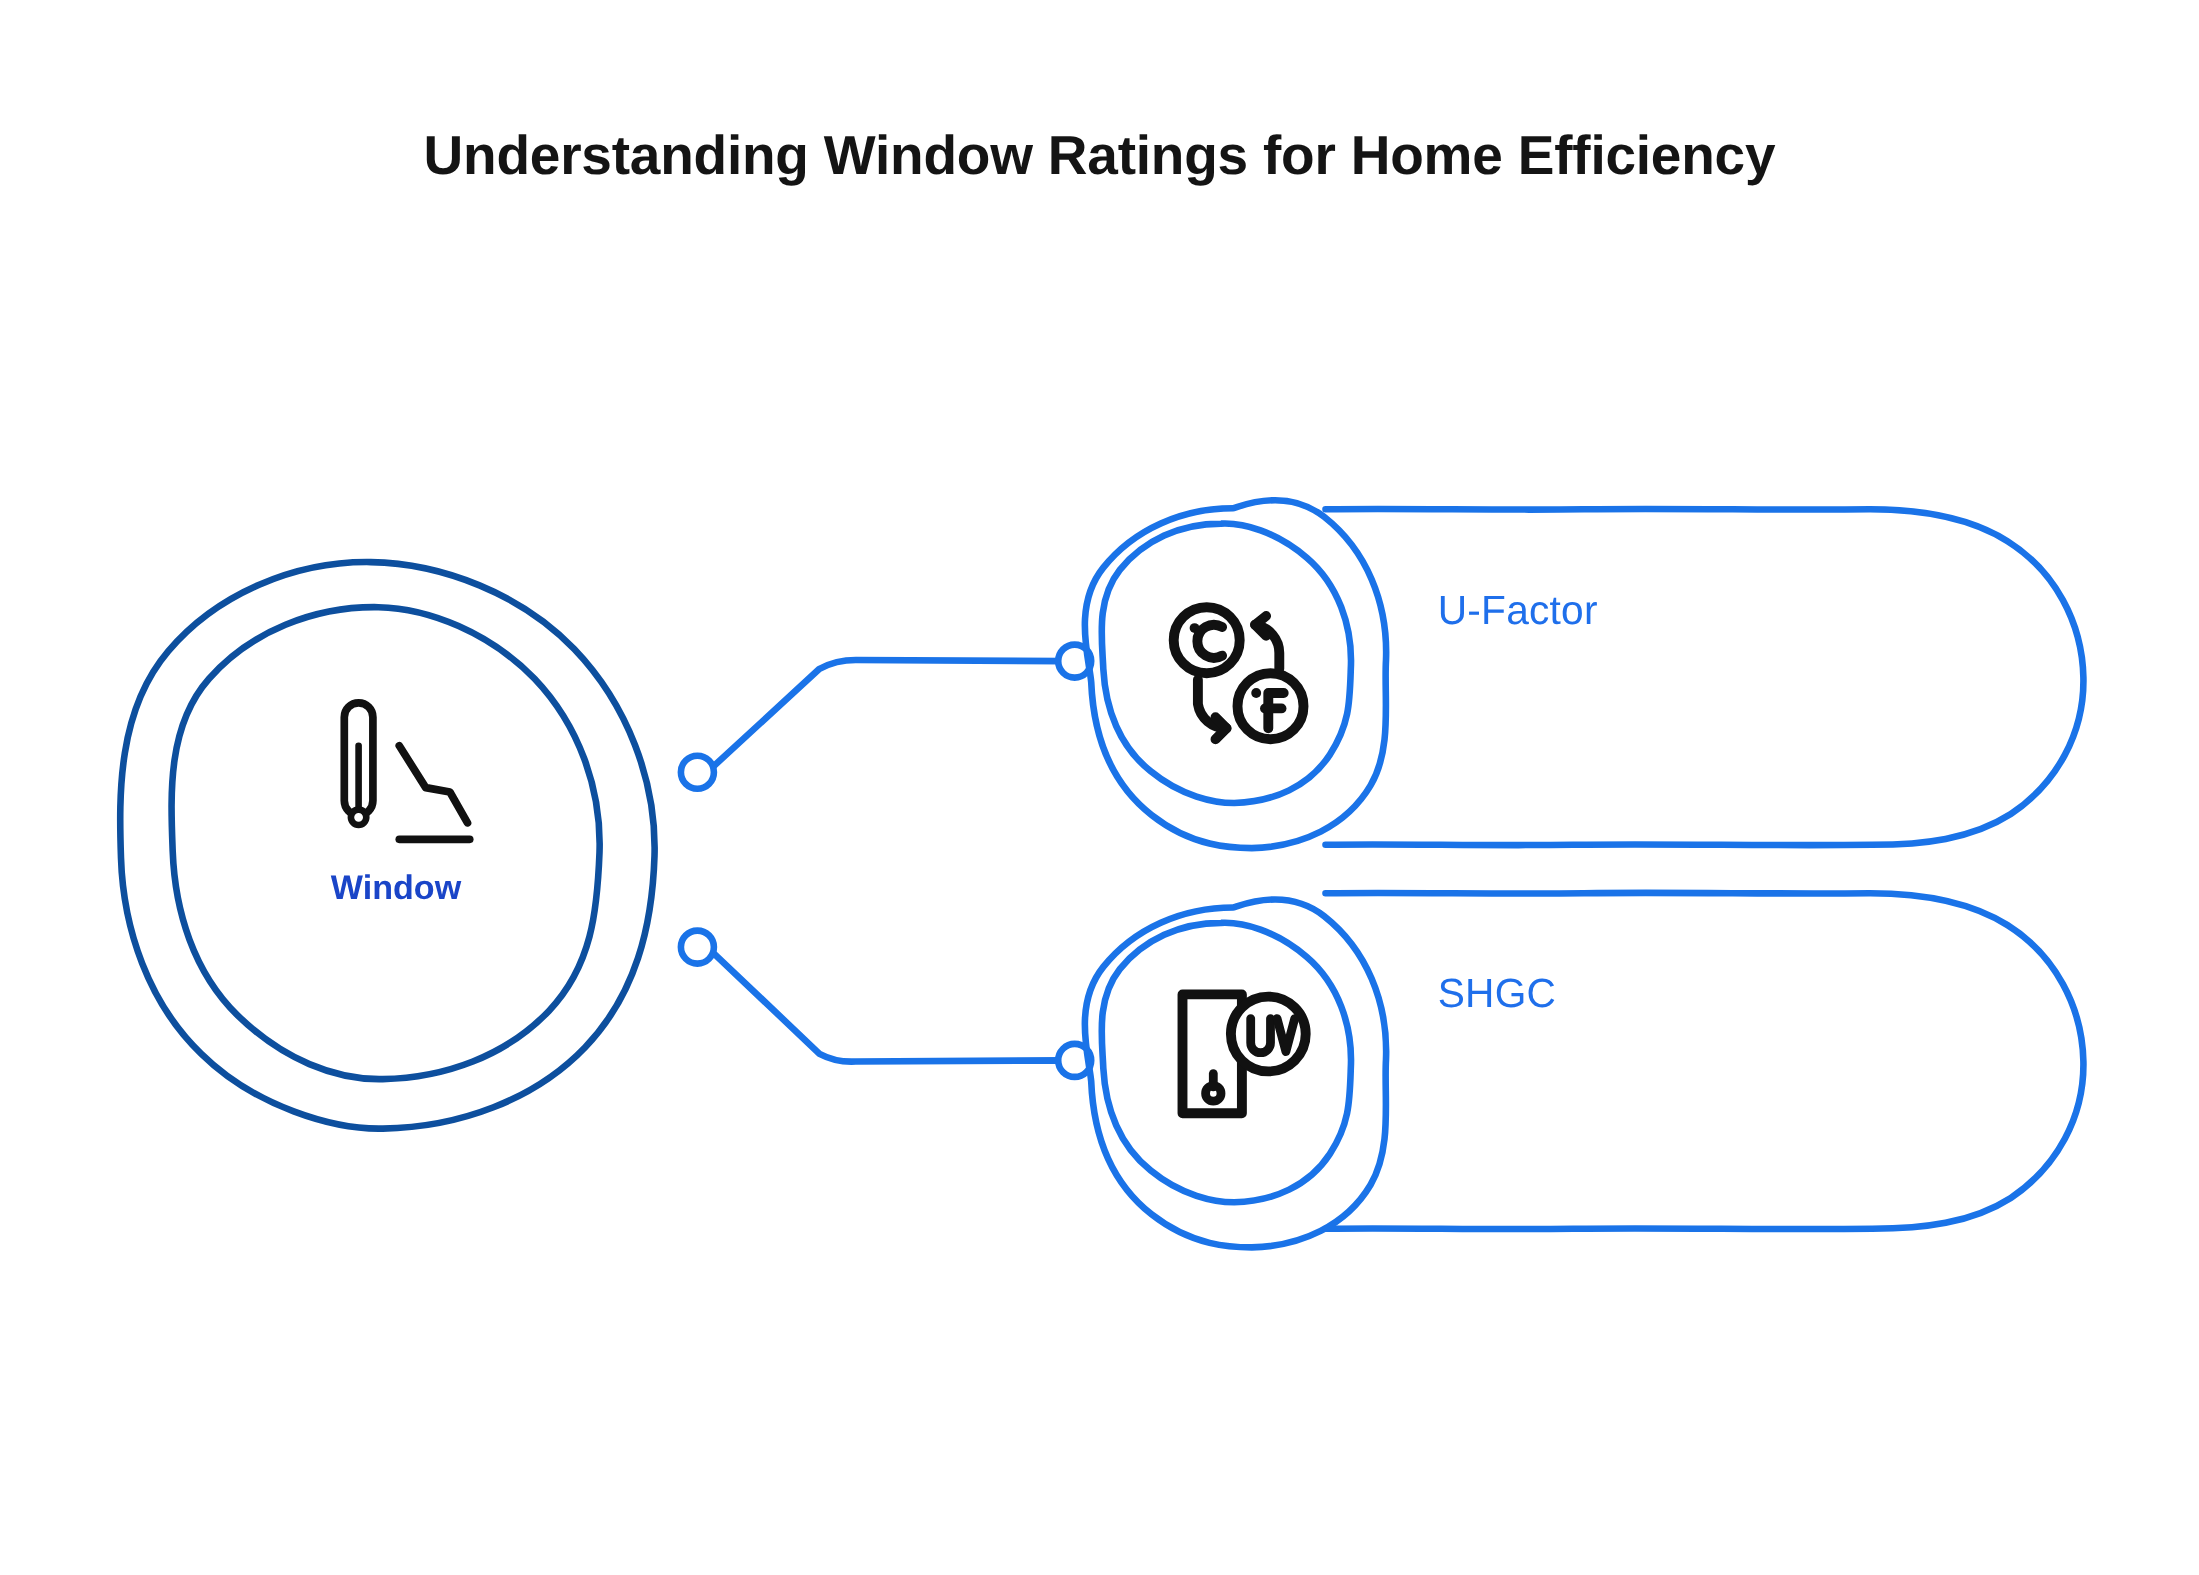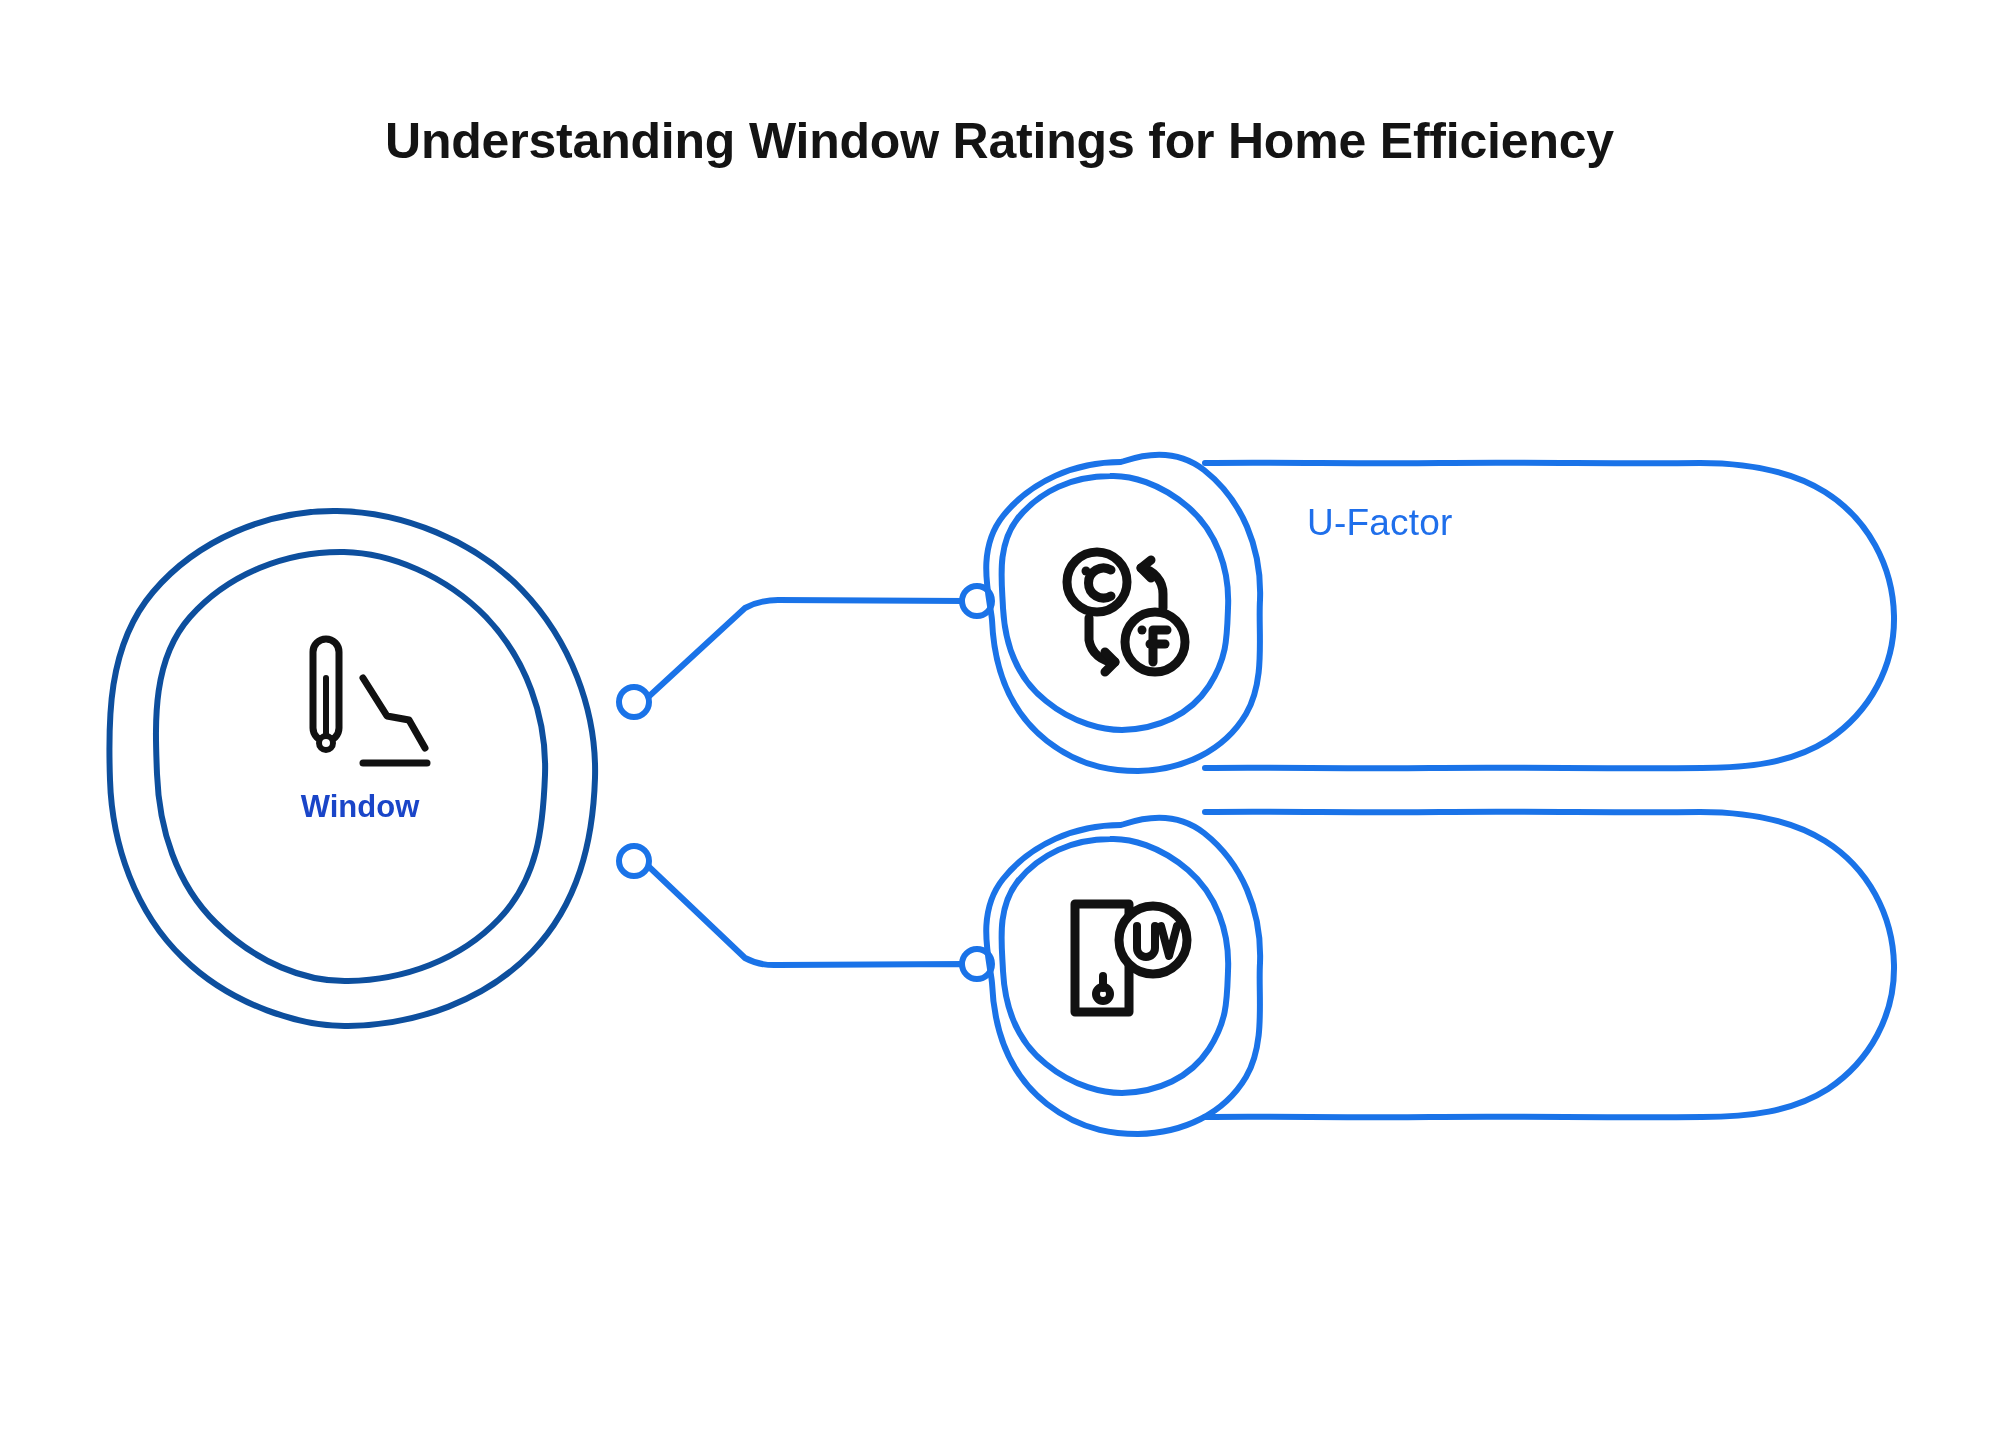--- a/index.html
+++ b/index.html
@@ -57,20 +57,21 @@
     font-weight: 600;
     line-height: 1.12;
     font-family: "Liberation Sans", sans-serif;
   }
   #central-label .l2 { display: block; }
 
   
   .card-text {
     position: absolute;
     width: 560px;
+    margin-top: 32px;
   }
   .card-title {
     color: #1f6feb;
     font-size: 37px;
     font-weight: 400;
     letter-spacing: 0.2px;
     font-family: "Liberation Sans", sans-serif;
     margin: 0 0 26px 0;
   }
   .card-desc {
@@ -257,15 +258,16 @@
 
   <div id="central-label">
     <span class="l1">Window</span>
   </div>
 
   <div id="card-text-u" class="card-text">
     <p class="card-title">U-Factor</p>
   </div>
 
   <div id="card-text-s" class="card-text">
+    <p class="card-title">SHGC</p>
   </div>
 
 </div>
 
 </body></html>

